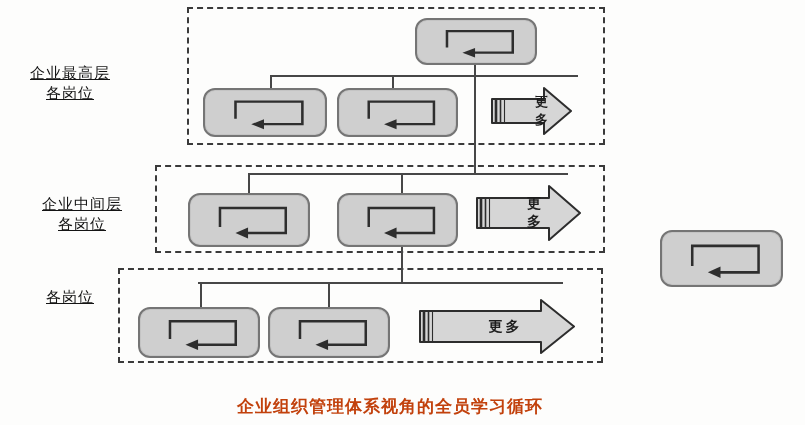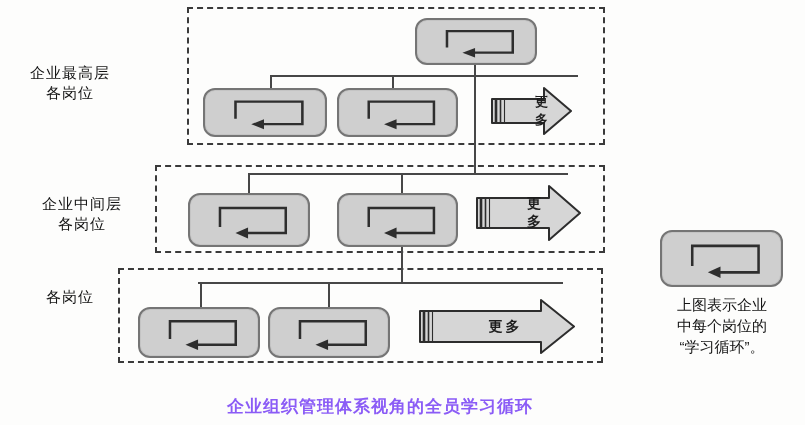--- a/index.html
+++ b/index.html
@@ -21,31 +21,31 @@
   }
   .loopbox svg{width:100%;height:100%;display:block;}
   .arrow{position:absolute;z-index:3;}
   .arrow svg{position:absolute;left:0;top:0;width:100%;height:100%;}
   .arrow .arrow-label{
     position:absolute;display:flex;align-items:center;justify-content:center;
     font-weight:600;color:#1d1d1d;letter-spacing:3px;margin-left:34px;
   }
   .side-label{
     position:absolute;width:112px;text-align:center;font-size:15px;
-    line-height:20px;color:#141414;z-index:4;letter-spacing:1px;
+    line-height:20px;color:#141414;z-index:4;letter-spacing:1px;text-decoration:underline;
   }
   .side-label span{display:block;}
   .legend-text{
     position:absolute;left:650px;top:294px;width:144px;text-align:center;
     font-size:15px;line-height:21px;color:#141414;z-index:4;
   }
   .legend-text span{display:block;}
   .caption{
-    position:absolute;left:130px;top:395px;width:500px;text-align:center;
-    font-size:17px;font-weight:bold;color:#8b5cf6;z-index:4;letter-spacing:1px;
+    position:absolute;left:140px;top:395px;width:500px;text-align:center;
+    font-size:17px;font-weight:bold;color:#c2410c;z-index:4;letter-spacing:1px;
   }
 </style>
 </head>
 <body>
 
 <div id="stage">
 
   <div class="side-label" style="left:14px;top:63px;">
     <span>企业最高层</span>
     <span>各岗位</span>
@@ -149,21 +149,16 @@
     </svg>
     <span class="arrow-label" style="left:20px;right:38px;top:13px;bottom:12px;font-size:14px;">更多</span>
   </div>
 
   <div class="loopbox" style="left:660px;top:230px;width:123px;height:57px;">
     <svg viewBox="0 0 122 50" preserveAspectRatio="none">
       <polyline points="31,32 31,13 99,13 99,38 59,38" fill="none" stroke="#2e2e2e" stroke-width="2.6"></polyline>
       <polygon points="47,38 60,32.5 60,43.5" fill="#2e2e2e"></polygon>
     </svg>
   </div>
-  <div class="legend-text">
-    <span>上图表示企业</span>
-    <span>中每个岗位的</span>
-    <span>“学习循环”。</span>
-  </div>
 
   <div class="caption">企业组织管理体系视角的全员学习循环</div>
 
 </div>
 
 </body></html>

